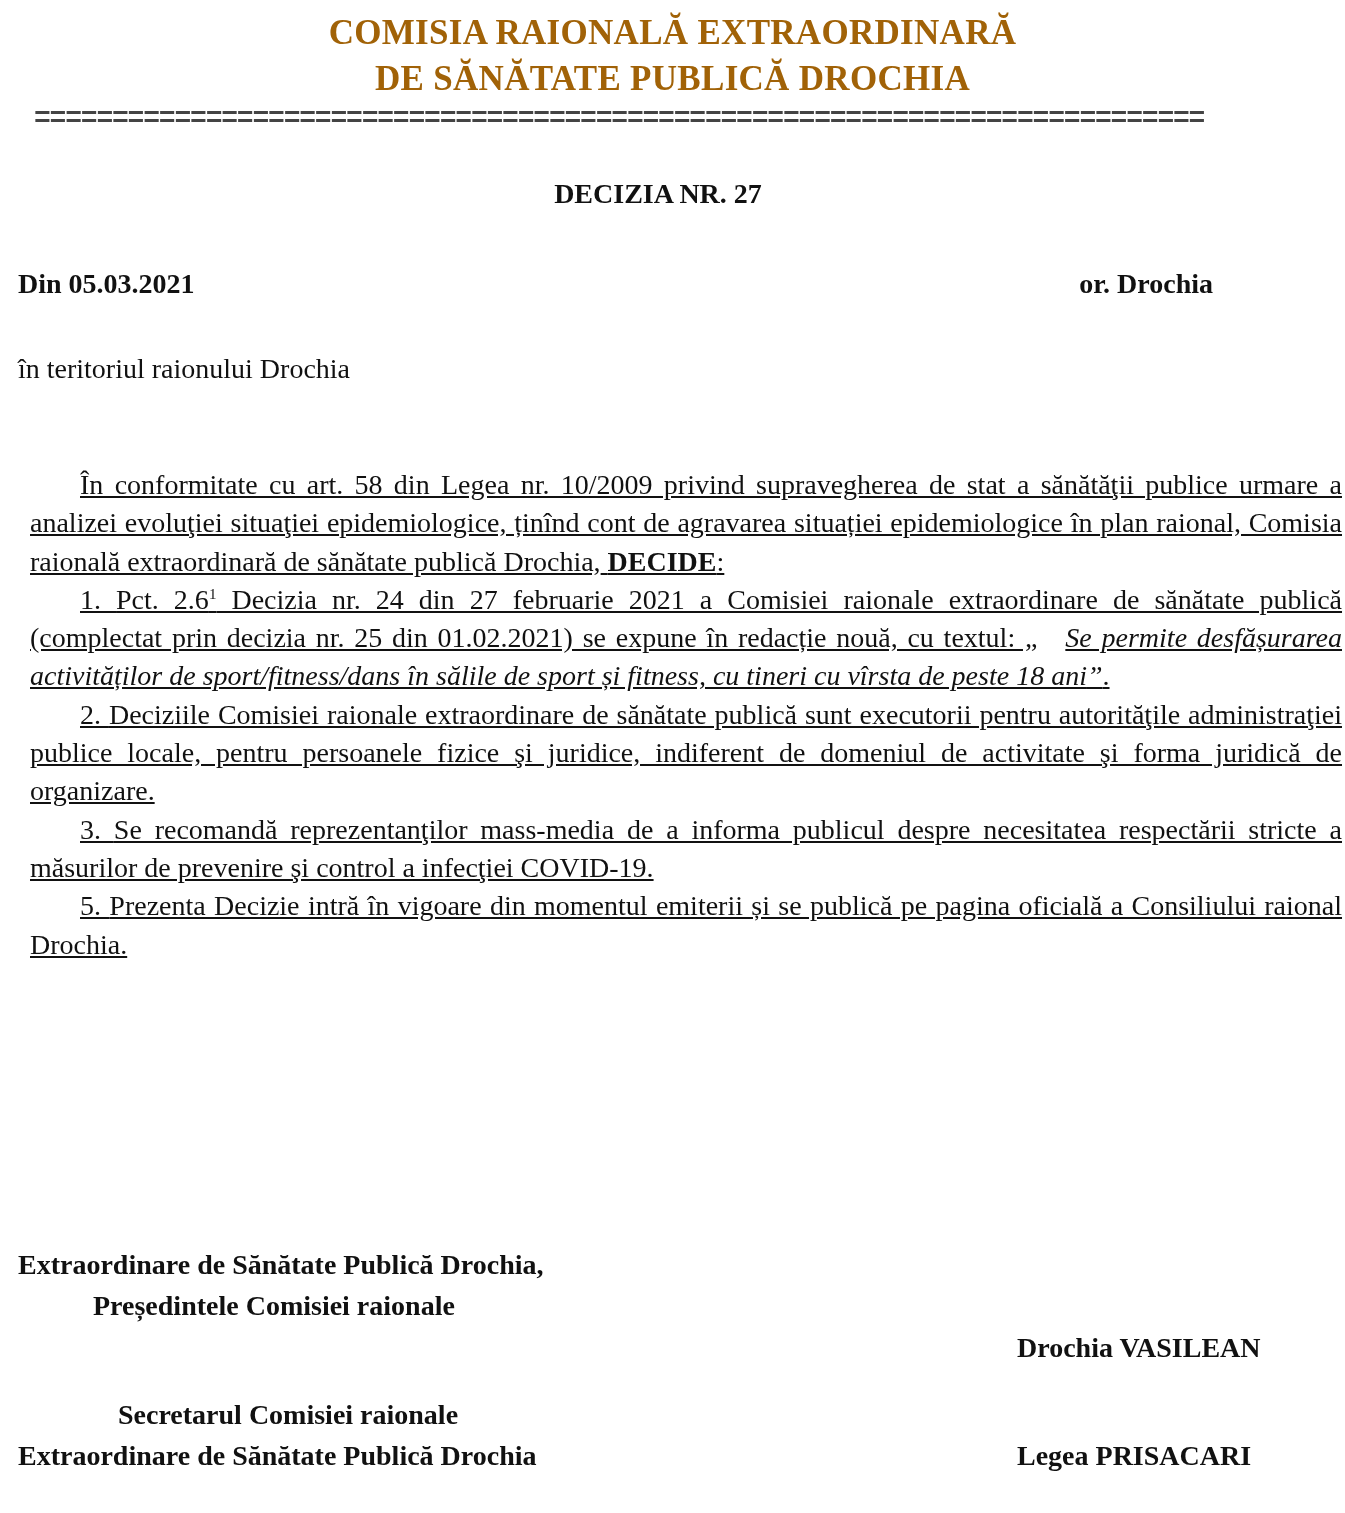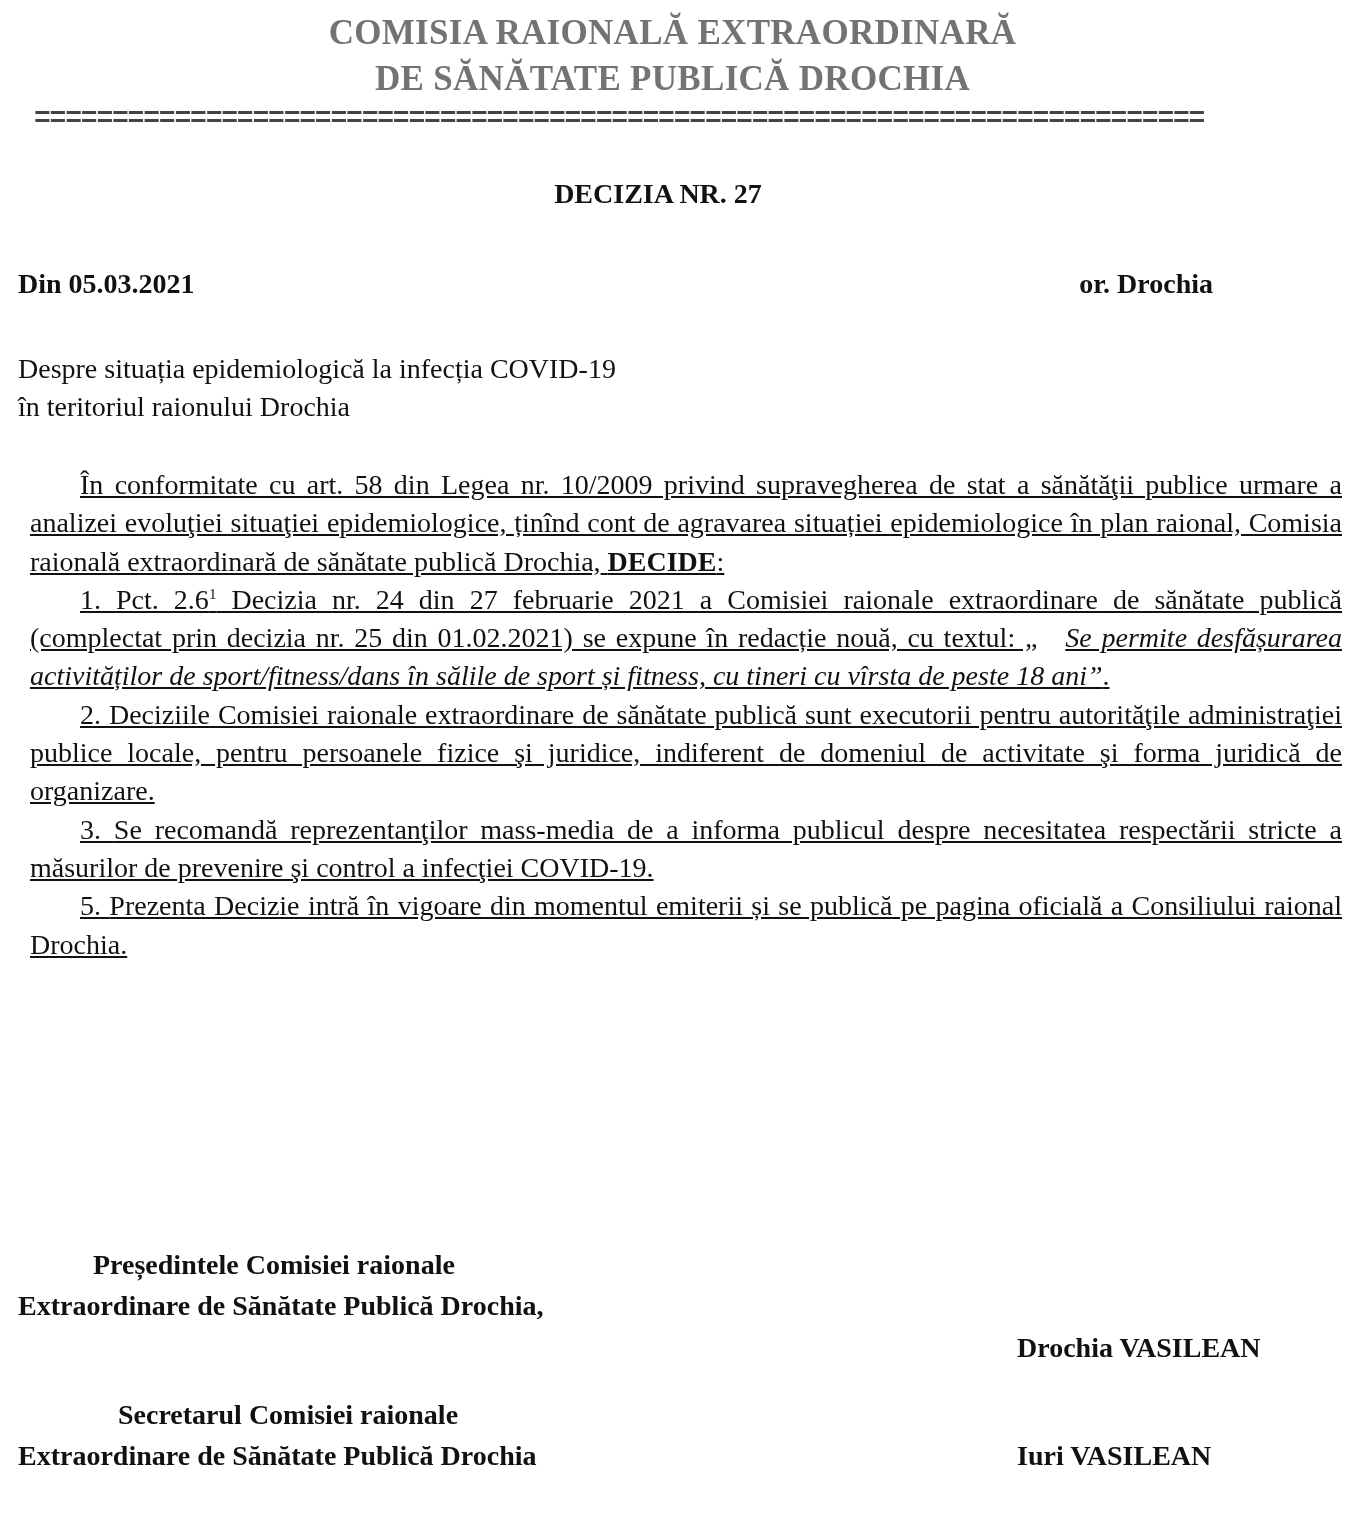--- a/index.html
+++ b/index.html
@@ -8,21 +8,21 @@
       height: 1513px;
       position: relative;
       overflow: hidden;
       font-family: "Liberation Serif", "DejaVu Serif", serif;
       color: #111111;
     }
     .header {
       position: absolute;
       left: 0; top: 10px; width: 1345px;
       text-align: center;
-      color: #737373;
+      color: #a16207;
       font-weight: bold;
       font-size: 35px;
       line-height: 46px;
       letter-spacing: 0.3px;
     }
     .separator {
       position: absolute;
       left: 34px; top: 102px; width: 1285px;
       font-family: "Liberation Mono", "DejaVu Sans Mono", monospace;
       font-weight: bold;
@@ -101,40 +101,39 @@
 <div class="separator">===========================================================================</div>
 
 <div class="decision-title">DECIZIA NR. 27</div>
 
 <div class="date-line">
   <span class="left">Din 05.03.2021</span>
   <span class="right">or. Drochia</span>
 </div>
 
 <div class="subject">
-  <div>Despre situația epidemiologică la infecția COVID-19</div>
   <div>în teritoriul raionului Drochia</div>
 </div>
 
 <div class="body">
   <p class="indent"><span>În conformitate cu art. 58 din Legea nr. 10/2009 privind supravegherea de stat a sănătăţii publice urmare a analizei evoluţiei situaţiei epidemiologice, ținînd cont de agravarea situației epidemiologice în plan raional, Comisia raională extraordinară de sănătate publică Drochia,</span> <b>DECIDE</b><span>:</span></p>
 
   <p class="indent"><span>1.</span> <span>Pct. 2.6</span><sup>1</sup><span> Decizia nr. 24 din 27 februarie 2021 a Comisiei raionale extraordinare de sănătate publică (complectat prin decizia nr. 25 din 01.02.2021) se expune în redacție nouă, cu textul: „</span><i><span>Se permite desfășurarea activităților de sport/fitness/dans în sălile de sport și fitness, cu tineri cu vîrsta de peste 18 ani</span><span>”</span></i><span>.</span></p>
 
   <p class="indent"><span>2.</span> <span>Deciziile Comisiei raionale extraordinare de sănătate publică sunt executorii pentru autorităţile administraţiei publice locale, pentru persoanele fizice şi juridice, indiferent de domeniul de activitate şi forma juridică de organizare.</span></p>
 
   <p class="indent"><span>3.</span> <span>Se recomandă reprezentanţilor mass-media de a informa publicul despre necesitatea respectării stricte a măsurilor de prevenire şi control a infecţiei COVID-19.</span></p>
 
 
   <p class="indent"><span>5.</span> <span>Prezenta Decizie intră în vigoare din momentul emiterii și se publică pe pagina oficială a Consiliului raional Drochia.</span></p>
 </div>
 
 <div class="sign-block sign-1">
+  <div class="line">Extraordinare de Sănătate Publică Drochia,</div>
   <div class="line" style="padding-left:75px">Președintele Comisiei raionale</div>
-  <div class="line">Extraordinare de Sănătate Publică Drochia,</div>
 </div>
 <div class="sign-name name-1">Drochia VASILEAN</div>
 
 <div class="sign-block sign-2">
   <div class="line" style="padding-left:100px">Secretarul Comisiei raionale</div>
   <div class="line">Extraordinare de Sănătate Publică Drochia</div>
 </div>
-<div class="sign-name name-2">Iuri VASILEAN</div>
+<div class="sign-name name-2">Legea PRISACARI</div>
 
 </body></html>

